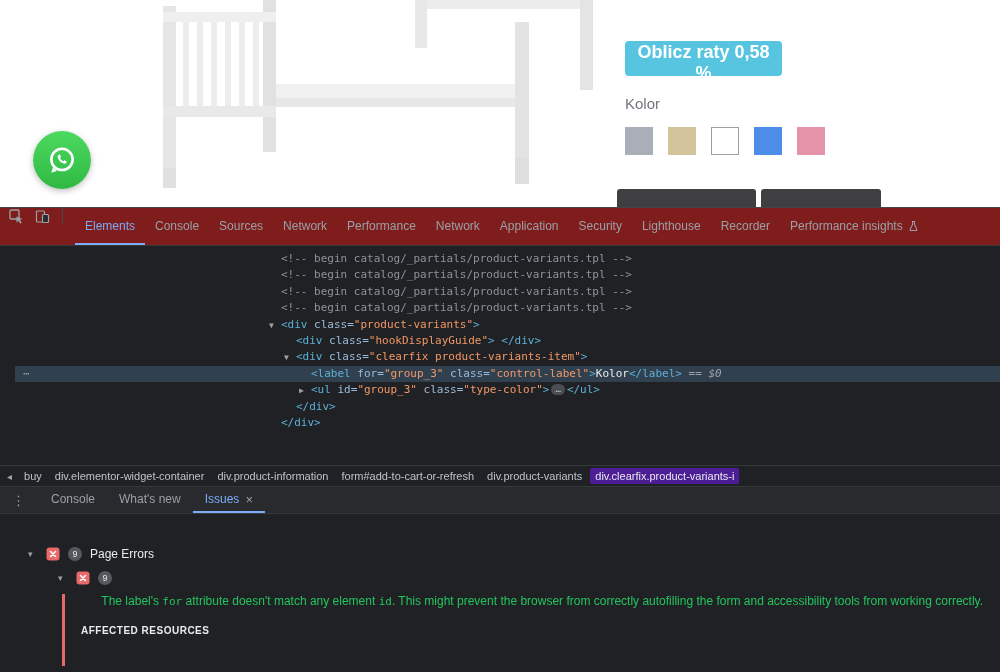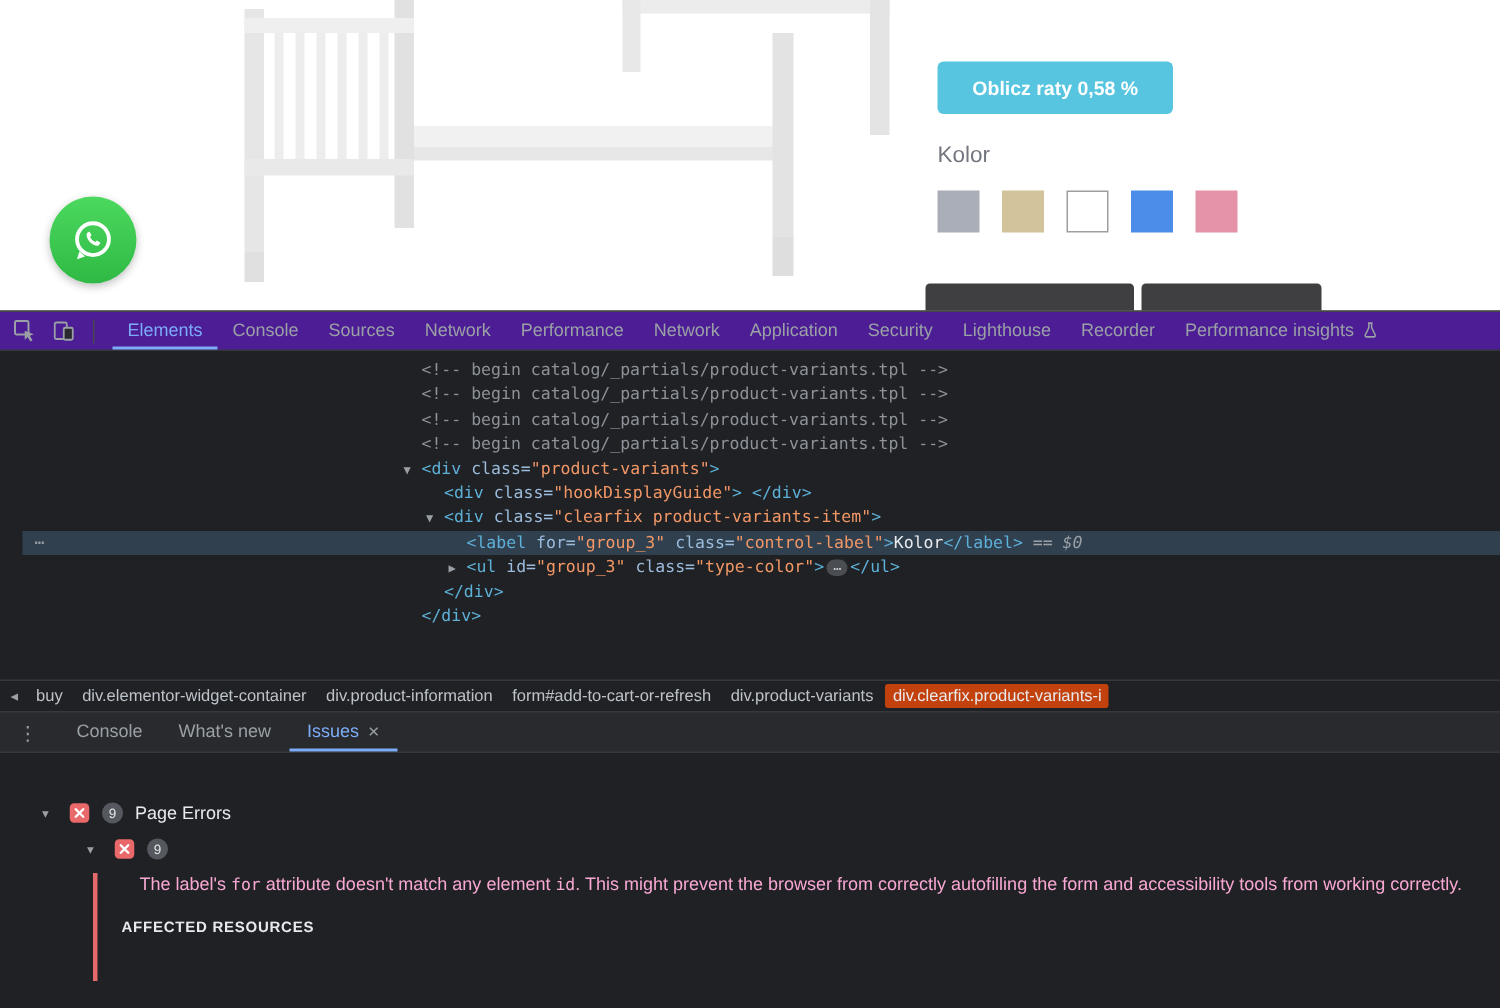--- a/index.html
+++ b/index.html
@@ -7,34 +7,34 @@
     width:1000px;height:672px;overflow:hidden;position:relative;
     font-family:"Liberation Sans", sans-serif;background:#fff;
   }
   
   .page{position:absolute;top:0;left:0;width:1000px;height:207px;background:#fff;}
   .product-photo{position:absolute;left:115px;top:0;}
   .whatsapp{position:absolute;left:33px;top:131px;width:58px;height:58px;border-radius:50%;
     background:linear-gradient(#4cd95f,#2fb944);display:flex;align-items:center;justify-content:center;
     box-shadow:0 2px 6px rgba(0,0,0,.25);cursor:pointer;}
   .installments{position:absolute;left:625px;top:41px;width:157px;height:35px;background:#57c5e0;
-    color:#fff;border:none;border-radius:4px;font-size:13px;font-weight:bold;
+    color:#fff;border:none;border-radius:4px;font-size:18px;font-weight:bold;
     font-family:"Liberation Sans",sans-serif;cursor:pointer;}
   .kolor{position:absolute;left:625px;top:95px;font-size:15px;color:#72767d;}
   #swatches{position:absolute;left:625px;top:127px;display:flex;gap:15px;}
   .swatch{width:28px;height:28px;box-sizing:border-box;cursor:pointer;}
   .cutoff{position:absolute;top:189px;height:18px;background:#3f3f41;border-radius:3px 3px 0 0;}
   .cutoff.a{left:617px;width:139px;}
   .cutoff.b{left:761px;width:120px;}
 
   
   .devtools{position:absolute;top:207px;left:0;width:1000px;height:465px;background:#202124;
     color:#e8eaed;border-top:1px solid #454545;box-sizing:border-box;}
-  .dt-toolbar{height:26px;background:#4c1d95;border-bottom:1px solid #36383b;display:flex;
-    align-items:center;padding-left:8px;box-sizing:border-box;}
+  .dt-toolbar{height:38px;background:#7f1d1d;border-bottom:1px solid #36383b;display:flex;
+    align-items:flex-start;padding-left:8px;box-sizing:border-box;}
   .ticon{width:16px;height:16px;display:flex;align-items:center;justify-content:center;margin-right:10px;cursor:pointer;}
   .tdivider{width:1px;height:16px;background:#46484b;margin:0 2px;}
   #dt-tabs{display:flex;height:100%;align-items:stretch;margin-left:10px;}
   .dt-tab{display:flex;align-items:center;padding:0 10px;font-size:12px;color:#9aa0a6;
     border-bottom:2px solid transparent;box-sizing:border-box;cursor:pointer;white-space:nowrap;}
   .dt-tab.active{color:#7cacf8;border-bottom-color:#7cacf8;}
 
   .dt-code{height:219px;box-sizing:border-box;padding-top:5px;overflow:hidden;
     font-family:"DejaVu Sans Mono", monospace;font-size:11px;line-height:16.4px;}
   .code-row{position:relative;white-space:pre;height:16.4px;cursor:default;margin-left:15px;}
@@ -49,21 +49,21 @@
   .tk-meta{color:#9aa0a6;font-style:italic;}
   .tk-pseudo{color:#f28b82;}
   .tk-pill{display:inline-block;background:#4a4d51;color:#c8cbd0;border-radius:6px;
     padding:0 4px;font-size:9px;line-height:11px;margin:0 2px;vertical-align:1px;cursor:pointer;}
 
   .dt-crumbs{height:21px;border-top:1px solid #36383b;display:flex;align-items:center;
     font-size:11px;color:#bdc3ca;background:#202124;overflow:hidden;white-space:nowrap;box-sizing:border-box;}
   .crumb-arrow{color:#9aa0a6;font-size:10px;padding:0 7px;cursor:pointer;}
   #crumbs{display:flex;align-items:center;overflow:hidden;}
   .crumb{padding:2px 5px;margin-right:3px;cursor:pointer;flex:none;}
-  .crumb.active{background:#c2410c;color:#e8eaed;border-radius:2px;}
+  .crumb.active{background:#4c1d95;color:#e8eaed;border-radius:2px;}
 
   .dt-drawer-tabs{height:28px;background:#292a2d;border-top:1px solid #36383b;
     border-bottom:1px solid #36383b;display:flex;align-items:stretch;padding-left:12px;box-sizing:border-box;}
   .kebab{color:#9aa0a6;font-size:13px;margin-right:14px;display:flex;align-items:center;cursor:pointer;}
   #drawer-tabs{display:flex;align-items:stretch;}
   .drawer-tab{display:flex;align-items:center;gap:6px;padding:0 12px;font-size:12px;color:#9aa0a6;
     border-bottom:2px solid transparent;box-sizing:border-box;cursor:pointer;}
   .drawer-tab.active{color:#7cacf8;border-bottom-color:#7cacf8;}
   .tab-close{color:#9aa0a6;font-size:13px;cursor:pointer;}
 
@@ -72,21 +72,21 @@
   .issue-grouprow{padding-left:28px;}
   .issue-row{padding-left:58px;}
   .caret{color:#9aa0a6;font-size:9px;width:10px;}
   .err-icon{display:flex;align-items:center;}
   .count-badge{min-width:14px;height:14px;border-radius:7px;background:#55595f;color:#e3e6e9;
     font-size:9px;display:flex;align-items:center;justify-content:center;padding:0 2px;box-sizing:border-box;}
   .issue-title{color:#e8eaed;}
   .code-inline{font-family:"DejaVu Sans Mono", monospace;font-size:11px;}
   .issue-detail{margin-left:62px;margin-top:4px;border-left:3px solid #e3696b;
     padding-left:16px;padding-bottom:30px;}
-  .issue-para{margin:0 0 16px 12px;color:#f9a8d4;line-height:15px;max-width:900px;}
+  .issue-para{margin:0 0 16px 2px;color:#22c55e;line-height:15px;max-width:900px;text-align:right;}
   .affected{font-size:10px;font-weight:bold;letter-spacing:.5px;color:#e8eaed;margin-top:4px;}
 </style>
 </head>
 <body>
 
 <div class="page">
   <div class="product-photo">
     <svg width="480" height="196" viewBox="0 0 480 196">
       <rect x="300" y="0" width="178" height="9" fill="#ececec"></rect>
       <rect x="465" y="0" width="13" height="90" fill="#e4e4e4"></rect>

